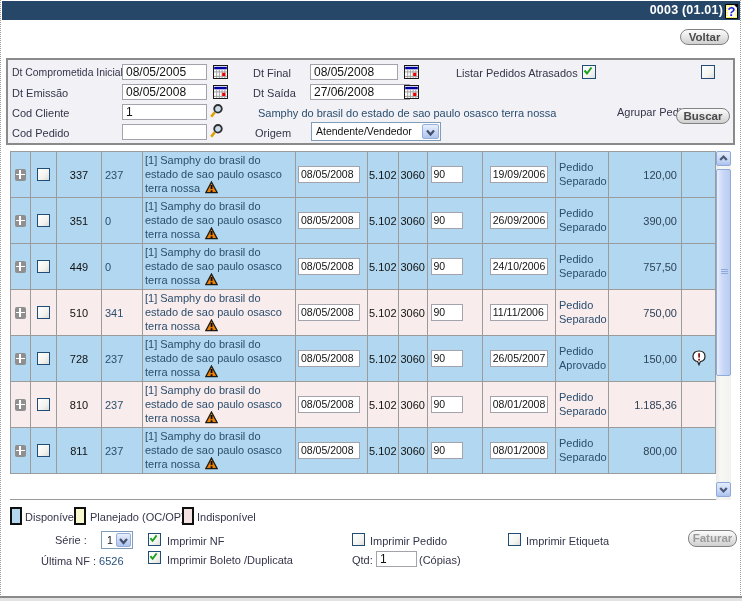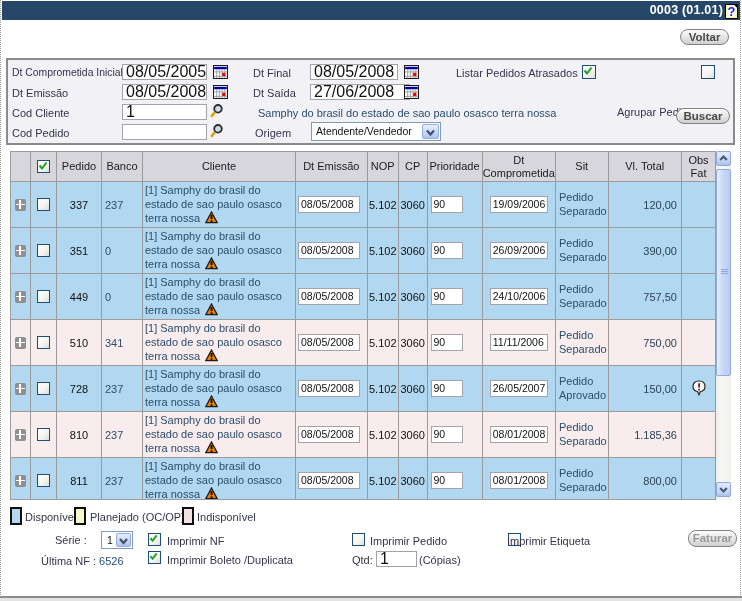--- a/index.html
+++ b/index.html
@@ -6,21 +6,21 @@
 html,body { width:742px; height:601px; background:#fff; overflow:hidden; }
 body { font-family:"Liberation Sans",sans-serif; font-size:11px; color:#333; position:relative; }
 .abs { position:absolute; }
 .lbl { position:absolute; white-space:nowrap; color:#35354a; }
 .navy { color:#2b4e6e; }
 .titlebar { position:absolute; left:2px; top:1px; width:738px; height:19px; background:#264768; color:#fff; font-weight:bold; font-size:13px; line-height:19px; }
 .tb-left { position:absolute; left:9px; top:0; letter-spacing:0.95px; }
 .tb-right { position:absolute; right:17px; top:0; letter-spacing:0.2px; font-size:12.5px; }
 .btn { position:absolute; border:1px solid #828282; border-radius:8px; background:linear-gradient(180deg,#fbfbfb 0%,#e9e9e9 45%,#cfcfcf 100%); color:#4a4a4a; font-weight:bold; font-size:11.5px; text-align:center; font-family:"Liberation Sans",sans-serif; }
 .formbox { position:absolute; left:6px; top:58px; width:729px; height:87px; background:#f1f1f6; border:2px solid #8a8a8a; }
-.inp { position:absolute; border:1px solid #a3a3ab; background:#fff; font-family:"Liberation Sans",sans-serif; font-size:16px; color:#111; padding:1px 3px; line-height:12px; }
+.inp { position:absolute; border:1px solid #a3a3ab; background:#fff; font-family:"Liberation Sans",sans-serif; font-size:12px; color:#111; padding:1px 3px; line-height:12px; }
 .cb { position:absolute; width:14px; height:14px; border:1.5px solid #1f4d75; background:linear-gradient(135deg,#ffffff 0%,#f4f4f0 60%,#dededa 100%); }
 .sel { position:absolute; border:1px solid #7f9db9; background:#fff; font-size:10.5px; color:#111; }
 .sel .ar { position:absolute; right:1px; top:1px; bottom:1px; width:17px; background:linear-gradient(180deg,#e8effc 0%,#c5d5f4 60%,#aec4ee 100%); border:1px solid #95aedd; border-radius:2px; }
 .tblwrap { position:absolute; left:10px; top:151px; width:706px; height:349px; overflow:hidden; border-bottom:1px solid #9b9b9b; }
 table { border-collapse:collapse; table-layout:fixed; }
 td,th { border:1px solid #9b9b9b; font-size:11px; font-weight:normal; vertical-align:middle; overflow:hidden; }
 th { background:#d6d6dc; color:#1c1c1c; text-align:center; line-height:13px; }
 .rb td { background:#b1d8f0; }
 .rp td { background:#f8ecec; }
 .cliente { color:#2b4e6e; line-height:13.5px; padding-left:2px; }
@@ -179,41 +179,20 @@
         <col style="width:71.5px">
         <col style="width:31.5px">
         <col style="width:28.5px">
         <col style="width:55px">
         <col style="width:73.5px">
         <col style="width:52.5px">
         <col style="width:73.5px">
         <col style="width:34px">
       </colgroup>
 <tbody>
-        <tr style="height:30px">
-<th></th>
-<th>
-            <div class="rcb" style="position:relative">
-              <svg width="10" height="10" viewBox="0 0 10 10" style="display:block;margin:0 auto">
-                <path d="M1.5 4.5 L4 7.5 L8.5 1.5" fill="none" stroke="#1da11d" stroke-width="2"></path>
-              </svg>
-            </div>
-          </th>
-<th>Pedido</th>
-          <th>Banco</th>
-          <th>Cliente</th>
-          <th>Dt Emissão</th>
-          <th>NOP</th>
-          <th>CP</th>
-          <th>Prioridade</th>
-          <th>Dt Comprometida</th>
-          <th>Sit</th>
-          <th>Vl. Total</th>
-          <th>Obs Fat</th>
-</tr>
 <tr class="rb" style="height:46px">
 <td>
             <div class="plus"></div>
           </td>
 <td>
             <div class="rcb"></div>
           </td>
 <td class="num">337</td>
 <td class="banco">237</td>
 <td class="cliente">[1] Samphy do brasil do estado de sao paulo osasco terra nossa <svg width="13" height="13" viewBox="0 0 13 13" style="vertical-align:-2.5px;margin-left:2px">
@@ -459,21 +438,21 @@
 </div>
 <div class="cb" style="left:148px;top:533px;width:13px;height:13px;">
     <svg width="9" height="9" viewBox="0 0 10 10" style="display:block">
       <path d="M1.5 4.5 L4 7.5 L8.5 1.5" fill="none" stroke="#1da11d" stroke-width="2"></path>
     </svg>
   </div>
 <div class="lbl" style="left:167px;top:535px;">Imprimir NF</div>
 <div class="cb" style="left:352px;top:533px;width:13px;height:13px;"></div>
 <div class="lbl" style="left:370px;top:535px;">Imprimir Pedido</div>
 <div class="cb" style="left:508px;top:533px;width:13px;height:13px;"></div>
-<div class="lbl" style="left:507px;top:535px;text-align:right;">Imprimir Etiqueta</div>
+<div class="lbl" style="left:526px;top:535px;text-align:right;">Imprimir Etiqueta</div>
 <div class="btn" style="left:688px;top:530px;width:49px;height:17px;line-height:15px;color:#9a9a9a;">Faturar</div>
 <div class="lbl" style="left:41px;top:555px;">Última NF : <span style="color:#29517a">6526</span></div>
 <div class="cb" style="left:148px;top:551px;width:13px;height:13px;">
     <svg width="9" height="9" viewBox="0 0 10 10" style="display:block">
       <path d="M1.5 4.5 L4 7.5 L8.5 1.5" fill="none" stroke="#1da11d" stroke-width="2"></path>
     </svg>
   </div>
 <div class="lbl" style="left:167px;top:554px;">Imprimir Boleto /Duplicata</div>
 <div class="lbl" style="left:352px;top:554px;">Qtd:</div>
 <div class="inp" style="left:376px;top:551px;width:41px;height:16px;">1</div>

